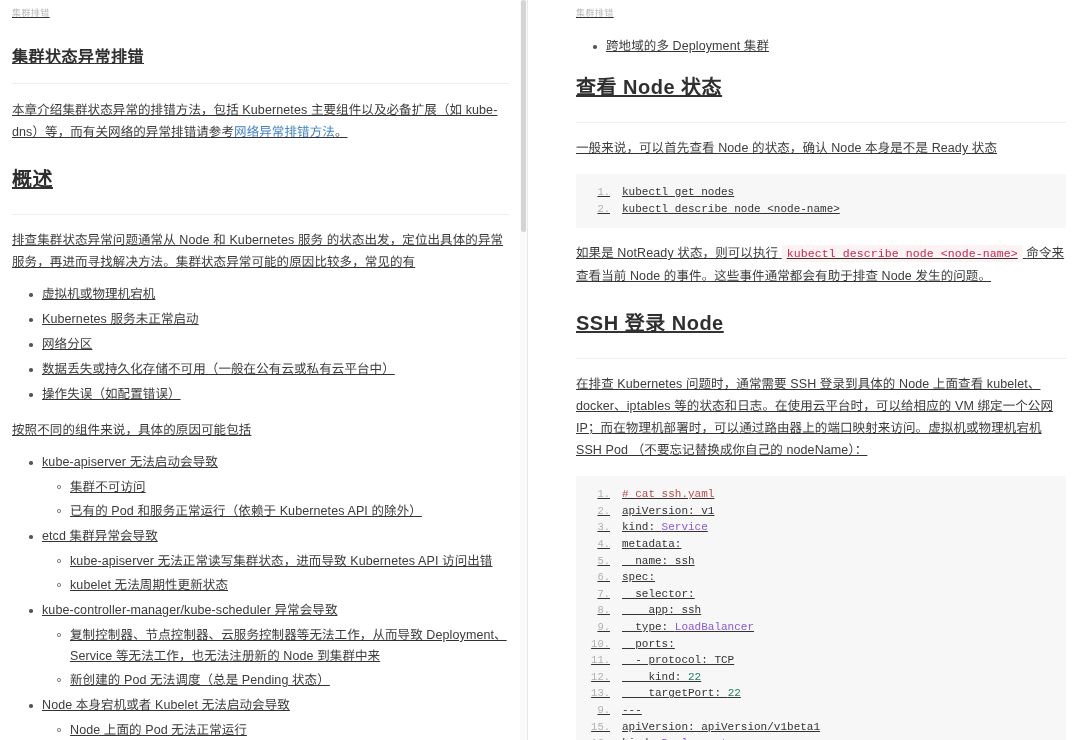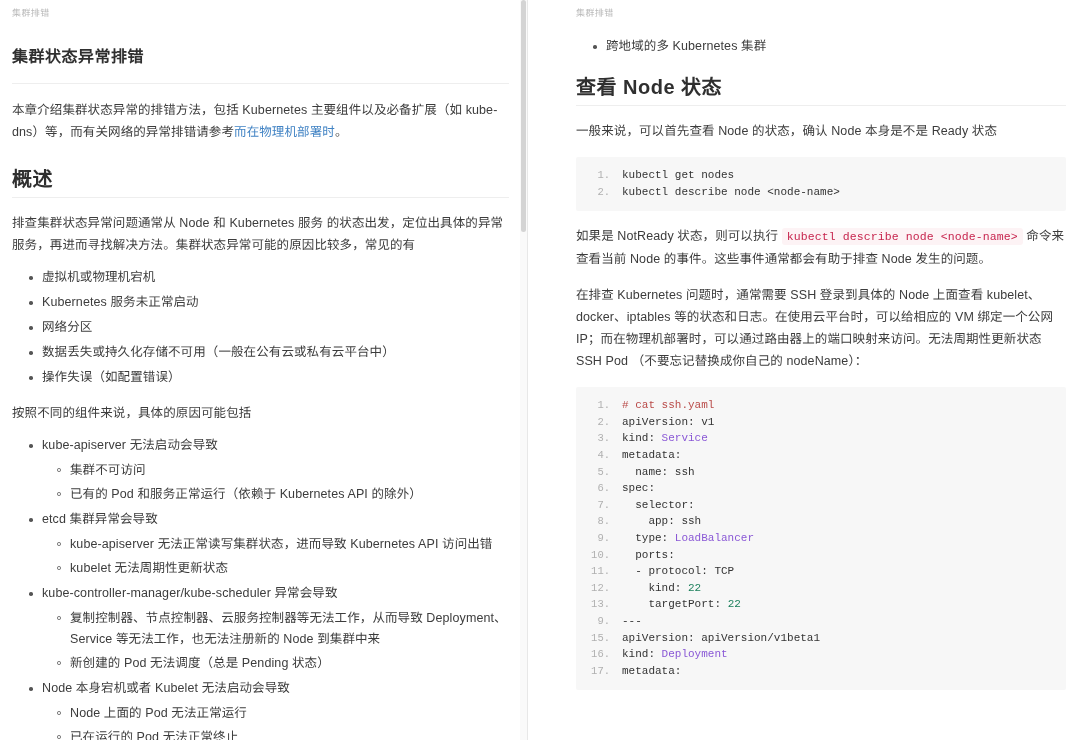--- a/index.html
+++ b/index.html
@@ -15,20 +15,21 @@
     font-family: "Liberation Sans", "DejaVu Sans", sans-serif;
     color: #333333;
     -webkit-font-smoothing: antialiased;
   }
 
   .viewer {
     display: flex;
     width: 1080px;
     height: 740px;
     align-items: flex-start;
+    text-decoration: underline;
   }
 
   
   .pane {
     position: relative;
     height: 740px;
     overflow: hidden;
     background: #ffffff;
     box-sizing: border-box;
   }
@@ -87,21 +88,21 @@
     padding-bottom: 9px;
     border-bottom: 1px solid #eeeeee;
     letter-spacing: .5px;
   }
   h2.doc-h2 {
     font-size: 20px;
     line-height: 28px;
     font-weight: 700;
     color: #2f2f2f;
     margin: 22px 0 0 0;
-    padding-bottom: 4px;
+    padding-bottom: 21px;
     border-bottom: 1px solid #eeeeee;
     letter-spacing: .5px;
   }
   h2.doc-h2.tight { margin-top: 16px; }
 
   
   p.doc-p {
     font-size: 12.5px;
     line-height: 22px;
     color: #3c3c3c;
@@ -209,21 +210,21 @@
 
 <div class="viewer">
 
   <div class="pane pane-left">
 
     <div class="running-head">集群排错</div>
 
     <h1 class="doc-h1">集群状态异常排错</h1>
 
     <p class="doc-p first">
-      <span>本章介绍集群状态异常的排错方法，包括 Kubernetes 主要组件以及必备扩展（如 kube-dns）等，而有关网络的异常排错请参考</span><a class="doc-link" href="#">而在物理机部署时</a><span>。</span>
+      <span>本章介绍集群状态异常的排错方法，包括 Kubernetes 主要组件以及必备扩展（如 kube-dns）等，而有关网络的异常排错请参考</span><a class="doc-link" href="#">网络异常排错方法</a><span>。</span>
     </p>
 
     <h2 class="doc-h2">概述</h2>
 
     <p class="doc-p">排查集群状态异常问题通常从 Node 和 Kubernetes 服务 的状态出发，定位出具体的异常服务，再进而寻找解决方法。集群状态异常可能的原因比较多，常见的有</p>
 
     <ul class="doc-ul" id="common-causes-list">
         <li>虚拟机或物理机宕机</li>
         <li>Kubernetes 服务未正常启动</li>
         <li>网络分区</li>
@@ -257,40 +258,41 @@
     </div>
   </div>
 
   <div class="pane-gap"></div>
 
   <div class="pane pane-right">
 
     <div class="running-head">集群排错</div>
 
     <ul class="doc-ul" style="margin-top:14px;">
-      <li>跨地域的多 Kubernetes 集群</li>
+      <li>跨地域的多 Deployment 集群</li>
     </ul>
 
     <h2 class="doc-h2 tight">查看 Node 状态</h2>
 
     <p class="doc-p">一般来说，可以首先查看 Node 的状态，确认 Node 本身是不是 Ready 状态</p>
 
     <div class="codeblock" id="node-code-block">
         <div class="cline"><span class="lno">1.</span><span class="ctext">kubectl get nodes</span></div>
         <div class="cline"><span class="lno">2.</span><span class="ctext">kubectl describe node &lt;node-name&gt;</span></div>
       </div>
 
     <p class="doc-p">
       <span>如果是 NotReady 状态，则可以执行</span>
       <code class="inline">kubectl describe node &lt;node-name&gt;</code>
       <span>命令来查看当前 Node 的事件。这些事件通常都会有助于排查 Node 发生的问题。</span>
     </p>
 
-
-    <p class="doc-p">在排查 Kubernetes 问题时，通常需要 SSH 登录到具体的 Node 上面查看 kubelet、docker、iptables 等的状态和日志。在使用云平台时，可以给相应的 VM 绑定一个公网 IP；而在物理机部署时，可以通过路由器上的端口映射来访问。无法周期性更新状态 SSH Pod （不要忘记替换成你自己的 nodeName）：</p>
+    <h2 class="doc-h2">SSH 登录 Node</h2>
+
+    <p class="doc-p">在排查 Kubernetes 问题时，通常需要 SSH 登录到具体的 Node 上面查看 kubelet、docker、iptables 等的状态和日志。在使用云平台时，可以给相应的 VM 绑定一个公网 IP；而在物理机部署时，可以通过路由器上的端口映射来访问。虚拟机或物理机宕机 SSH Pod （不要忘记替换成你自己的 nodeName）：</p>
 
     <div class="codeblock" id="yaml-code-block">
         <div class="cline"><span class="lno">1.</span><span class="ctext"><span class="tok-comment"># cat ssh.yaml</span></span></div>
         <div class="cline"><span class="lno">2.</span><span class="ctext"><span>apiVersion: v1</span></span></div>
         <div class="cline"><span class="lno">3.</span><span class="ctext"><span>kind: </span><span class="tok-type">Service</span></span></div>
         <div class="cline"><span class="lno">4.</span><span class="ctext"><span>metadata:</span></span></div>
         <div class="cline"><span class="lno">5.</span><span class="ctext"><span>  name: ssh</span></span></div>
         <div class="cline"><span class="lno">6.</span><span class="ctext"><span>spec:</span></span></div>
         <div class="cline"><span class="lno">7.</span><span class="ctext"><span>  selector:</span></span></div>
         <div class="cline"><span class="lno">8.</span><span class="ctext"><span>    app: ssh</span></span></div>

